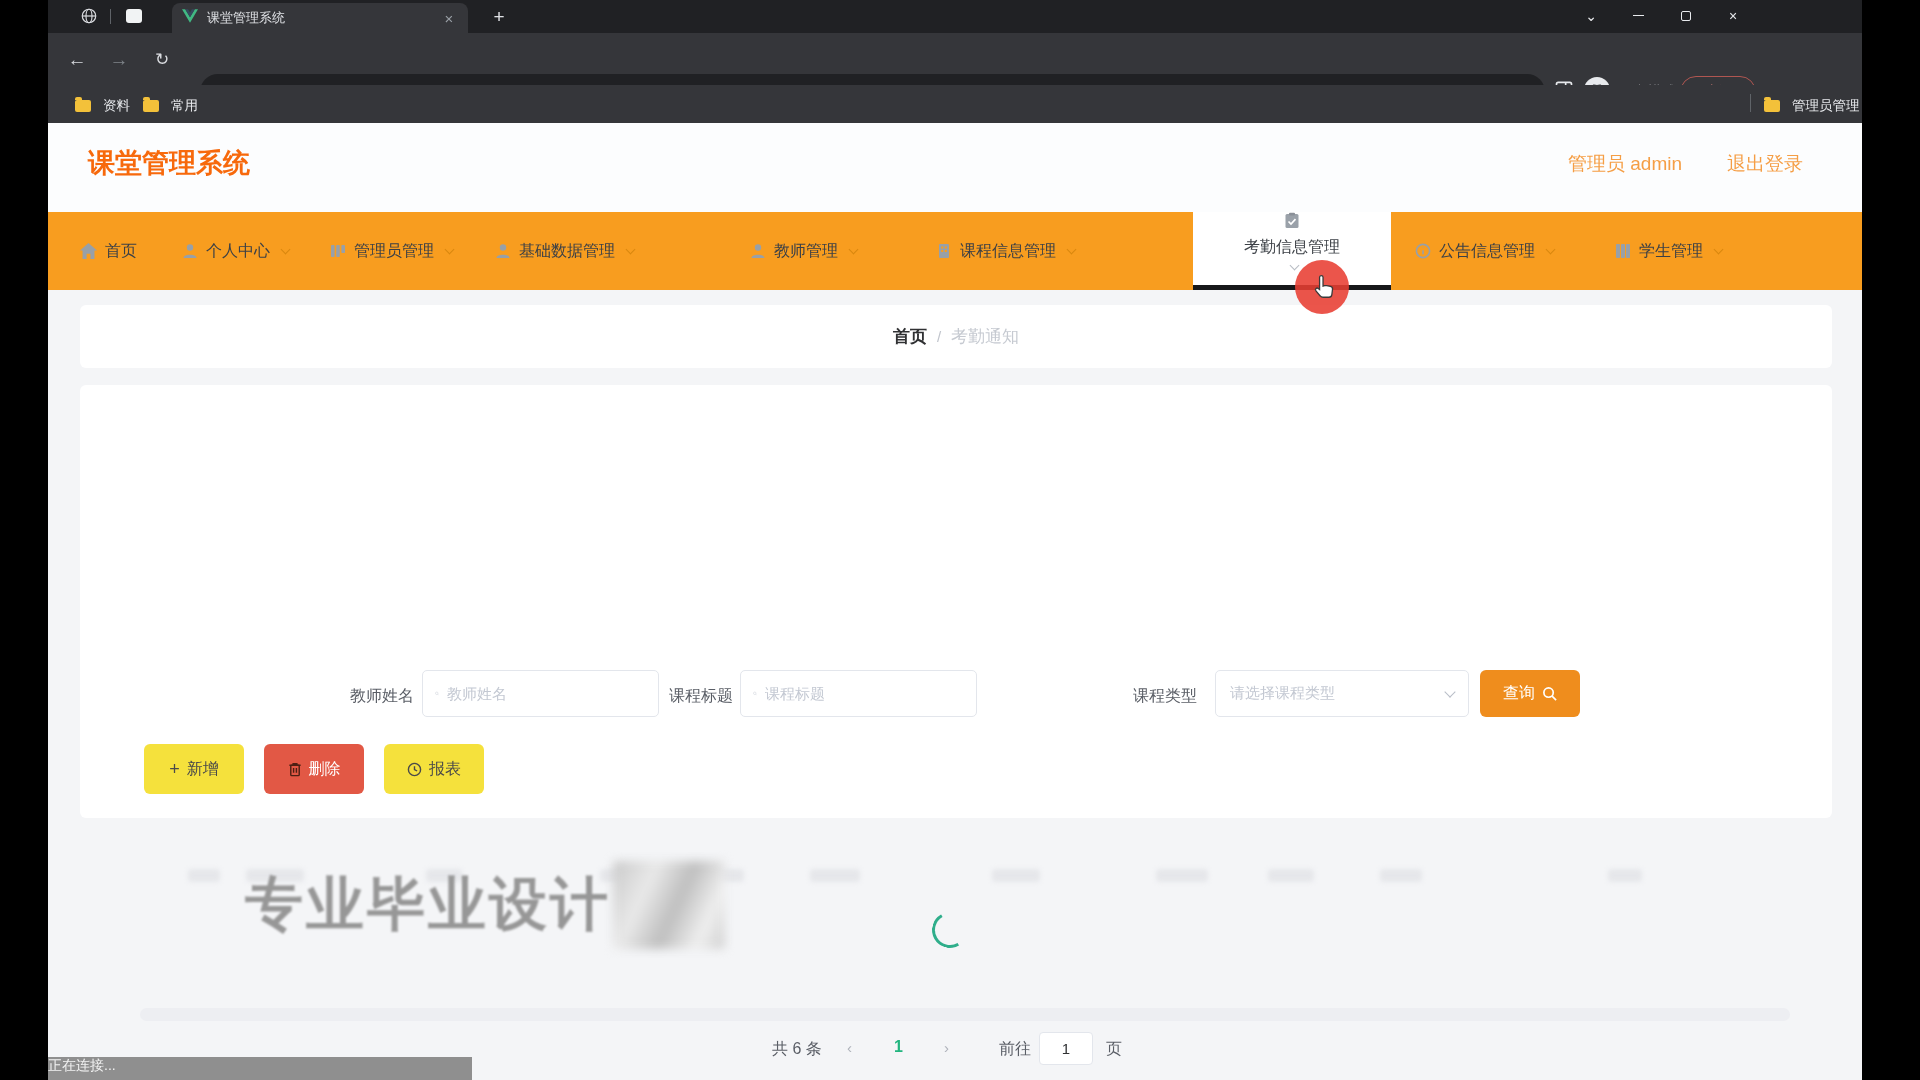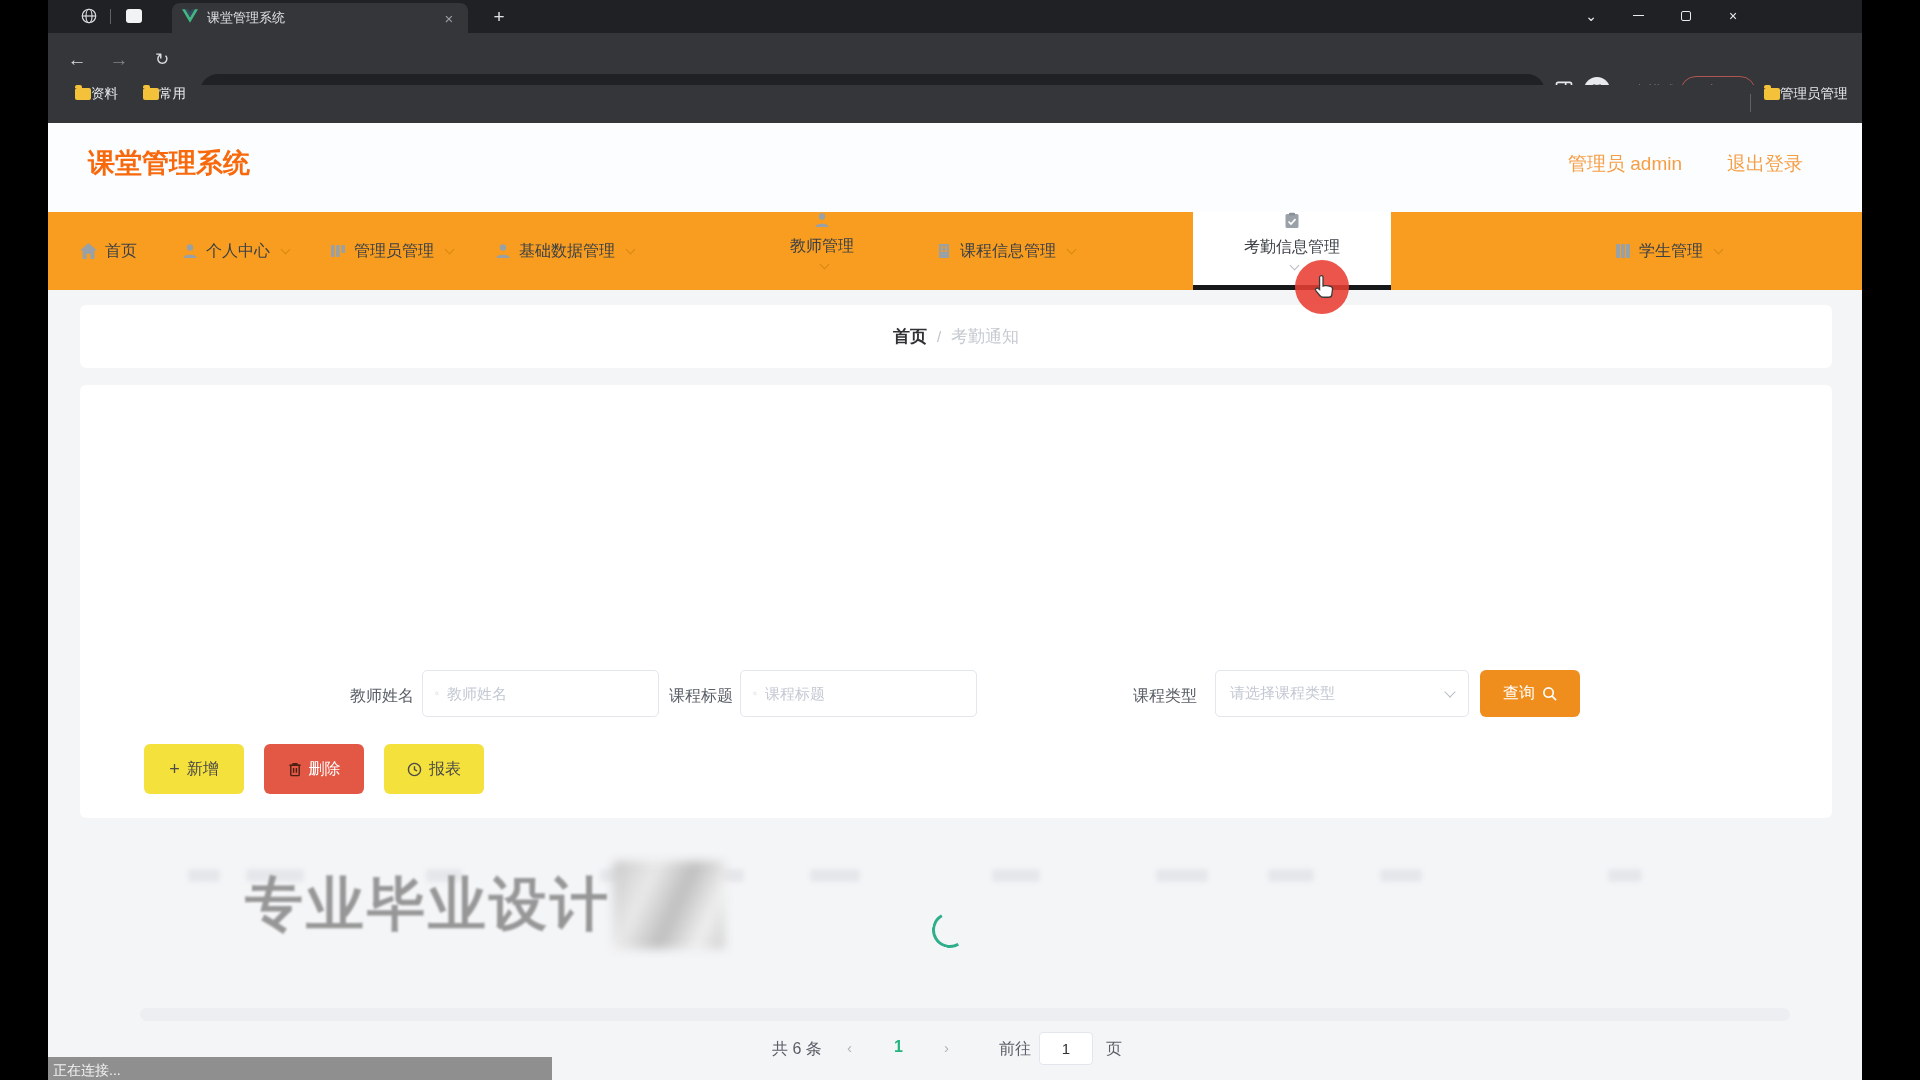--- a/index.html
+++ b/index.html
@@ -38,21 +38,21 @@
   .sidepanel-ic { position:absolute; left:1506px; top:46px; }
   .incog-badge { position:absolute; left:1536px; top:44px; width:26px; height:26px; background:#e8eaed;
                  border-radius:50%; display:flex; align-items:center; justify-content:center; }
   .incog-label { position:absolute; left:1569px; top:50px; color:#e8eaed; font-size:15px; }
   .update-pill { position:absolute; left:1632px; top:43px; width:76px; height:32px; border:1px solid #b05651;
                  border-radius:16px; display:flex; align-items:center; justify-content:center; gap:6px; }
   .update-pill span { color:#f28b82; font-size:14px; }
   .update-dots { color:#f28b82; font-size:13px; letter-spacing:0; line-height:6px; }
 
   .bookmarks { position:absolute; left:0; top:85px; width:100%; height:38px; background:#35363a; }
-  .bm-item { position:absolute; top:0; display:flex; align-items:center; gap:0; }
+  .bm-item { position:absolute; top:12px; display:flex; align-items:center; gap:12px; }
   .bm-label { color:#e8eaed; font-size:13.5px; }
   .folder { width:16px; height:12px; background:#f3c13a; border-radius:2px; position:relative; }
   .folder::before { content:""; position:absolute; left:0; top:-3px; width:7px; height:3px;
                     background:#f3c13a; border-radius:2px 2px 0 0; }
   .bm-sep { position:absolute; left:1702px; top:9px; width:1px; height:18px; background:#5f6368; }
 
   
   .page { position:absolute; left:0; top:123px; width:100%; height:957px; background:#f4f5f7; }
   .site-header { position:absolute; left:0; top:0; width:100%; height:89px; background:#fcfdfe; }
   .site-title { position:absolute; left:40px; top:22px; font-size:27px; font-weight:bold; color:#f7690c; }
@@ -60,21 +60,21 @@
   .hdr-logout { position:absolute; left:1679px; top:28px; font-size:19px; color:#f59e45; }
 
   .navbar { position:absolute; left:0; top:89px; width:100%; height:78px; background:#f89d1f; }
   .nav-item { position:absolute; top:0; height:78px; display:flex; align-items:center; gap:8px;
               padding:0 10px; font-size:16px; color:#3c4046; }
   .nav-item svg { flex:none; }
   .nav-chev { width:7px; height:7px; border-right:1.6px solid #d9870f; border-bottom:1.6px solid #d9870f;
               transform:rotate(45deg); margin-left:4px; margin-top:-4px; }
   .nav-active { background:#fff; }
   .nav-active::after { content:""; position:absolute; left:0; bottom:0; width:100%; height:5px; background:#17181a; }
-  .ni-0{left:22px;}  .ni-1{left:124px;} .ni-2{left:272px;} .ni-3{left:437px;} .ni-4{left:732px;flex-direction:column;}
+  .ni-0{left:22px;}  .ni-1{left:124px;} .ni-2{left:272px;} .ni-3{left:437px;} .ni-4{left:692px;}
   .ni-5{left:878px;} .ni-6{left:1145px; width:198px;flex-direction:column;} .ni-7{left:1357px;} .ni-8{left:1557px;}
 
   .crumb-panel { position:absolute; left:32px; top:182px; width:1752px; height:63px; background:#fff;
                  border-radius:6px; display:flex; align-items:center; justify-content:center; gap:10px; }
   .crumb-root { font-size:17px; font-weight:bold; color:#303133; }
   .crumb-sep { font-size:15px; color:#c0c4cc; }
   .crumb-cur { font-size:17px; color:#c6cad1; }
 
   .main-panel { position:absolute; left:32px; top:262px; width:1752px; height:433px; background:#fff;
                 border-radius:6px; }
@@ -125,22 +125,22 @@
               border-radius:4px; text-align:center; font-size:15px; color:#303133; outline:none;
               font-family:"Liberation Sans",sans-serif; }
   .pg-unit  { position:absolute; left:1026px; top:7px; font-size:16px; color:#5a5e66; }
 
   .watermark { position:absolute; left:197px; top:738px; display:flex; align-items:center; }
   .wm-text { font-size:58px; font-weight:bold; color:#979797; letter-spacing:3px; filter:blur(1.2px); }
   .wm-blur { width:112px; height:88px; margin-left:2px; border-radius:4px;
              background:linear-gradient(115deg,#c9c9c9 0%,#e9e9e9 30%,#bfbfbf 55%,#efefef 80%,#cfcfcf 100%);
              filter:blur(5px); }
 
-  .statusbar { position:absolute; left:0; top:934px; width:504px; height:23px; background:#8f8f8f;
-               display:flex; align-items:flex-end; padding-left:5px; }
+  .statusbar { position:absolute; left:0; top:934px; width:424px; height:23px; background:#8f8f8f;
+               display:flex; align-items:flex-start; }
   .statusbar span { color:#f2f2f2; font-size:14px; }
 
   .cursor-dot { position:absolute; left:1247px; top:260px; width:54px; height:54px; border-radius:50%;
                 background:rgba(232,62,50,.88); z-index:50; }
   .cursor-hand { position:absolute; left:1263px; top:274px; z-index:51; }
 </style>
 </head>
 <body>
 
 <div id="stage">
@@ -302,20 +302,28 @@
       </div>
       <div class="nav-item nav-active ni-6">
         <svg width="16" height="17" viewBox="0 0 16 17">
               <rect x="1.5" y="2" width="13" height="14" rx="1.5" fill="#9aa1a9"></rect>
               <rect x="5" y="0.8" width="6" height="2.6" rx="1" fill="#8a9098"></rect>
               <path d="M4.5 9.5l2.5 2.5 4.5-4.8" stroke="#fff" stroke-width="1.7" fill="none"></path>
             </svg>
         <span>考勤信息管理</span>
         <span class="nav-chev" style="border-color:#b7bcc3;"></span>
       </div>
+      <div class="nav-item ni-7">
+        <svg width="16" height="16" viewBox="0 0 16 16" fill="none" stroke="#98a0a8" stroke-width="1.6">
+              <circle cx="8" cy="8" r="6.6"></circle>
+              <path d="M8 7.2v4M8 4.6v.4"></path>
+            </svg>
+        <span>公告信息管理</span>
+        <span class="nav-chev"></span>
+      </div>
       <div class="nav-item ni-8">
         <svg width="16" height="16" viewBox="0 0 16 16" fill="#98a0a8">
               <rect x="1" y="1" width="4" height="14" rx="0.8"></rect>
               <rect x="6" y="1" width="4" height="14" rx="0.8"></rect>
               <rect x="11" y="1" width="4" height="14" rx="0.8"></rect>
             </svg>
         <span>学生管理</span>
         <span class="nav-chev"></span>
       </div>
     </div>

